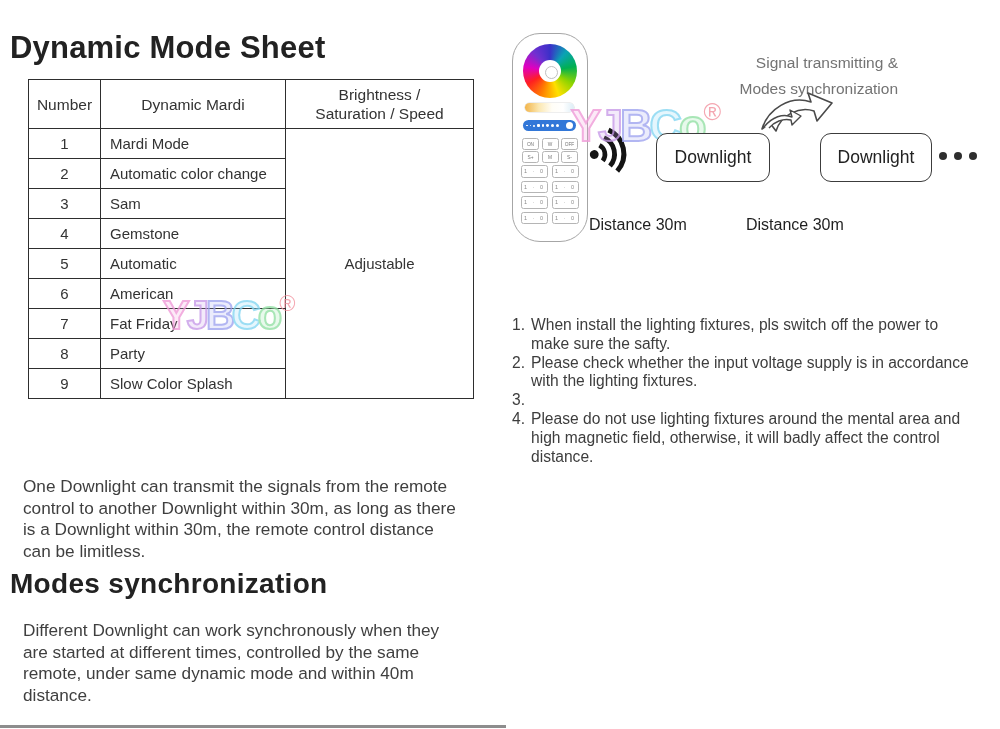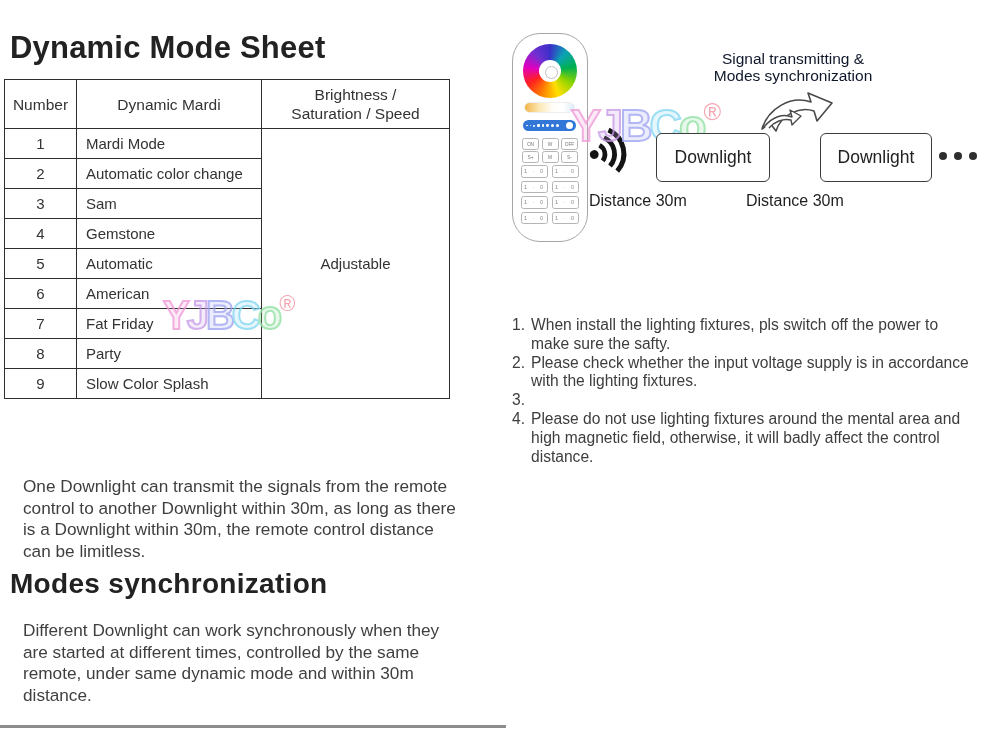--- a/index.html
+++ b/index.html
@@ -2,21 +2,21 @@
 <html><head>
 <meta charset="utf-8">
 <style>
   html,body{margin:0;padding:0;background:#fff;}
   .page{position:relative;width:1000px;height:729px;background:#fff;overflow:hidden;
         font-family:"Liberation Sans", sans-serif;color:#3a3a3a;}
   .abs{position:absolute;}
 
   
   h1.title{left:10px;top:30px;margin:0;font-size:31px;font-weight:700;color:#222;letter-spacing:0.2px;}
-  table.modes{left:4px;top:79px;border-collapse:collapse;table-layout:fixed;width:445px;}
+  table.modes{left:28px;top:79px;border-collapse:collapse;table-layout:fixed;width:445px;}
   table.modes td, table.modes th{border:1.6px solid #2e2e2e;font-weight:400;color:#333;}
   table.modes th{font-size:15.5px;height:46px;text-align:center;white-space:pre-line;line-height:19px;}
   table.modes td{font-size:15px;height:27px;}
   td.c-num{text-align:center;}
   td.c-mode{text-align:left;padding-left:9px;}
   td.c-adj{text-align:center;font-size:16px;}
   col.c1{width:72px;} col.c2{width:185px;} col.c3{width:188px;}
 
   h2.sec{margin:0;font-size:28px;font-weight:700;color:#222;letter-spacing:0.3px;}
   p.body{margin:13px;font-size:17.2px;line-height:21.6px;color:#3f3f3f;white-space:pre-line;}
@@ -45,29 +45,29 @@
   .btnrow{position:absolute;left:9px;width:56px;display:flex;justify-content:space-between;}
   .btnrow .b{width:15px;height:10px;border:0.8px solid #b5b5b5;border-radius:2.5px;font-size:4.8px;color:#777;
              display:flex;align-items:center;justify-content:center;background:#fff;}
   .r1{top:104px;} .r2{top:117px;}
   .zones{position:absolute;left:8px;top:131px;width:58px;display:grid;grid-template-columns:1fr 1fr;gap:3px 4px;}
   .zones .z{height:10.5px;border:0.8px solid #b5b5b5;border-radius:2.5px;font-size:5.5px;letter-spacing:2px;color:#8a8a8a;
             display:flex;align-items:center;justify-content:center;background:#fff;}
 
   
   .wifi{left:586px;top:122px;}
-  .caption{left:688px;top:50px;width:210px;text-align:center;font-size:15.5px;line-height:17px;color:#0f172a;white-space:pre-line;}
+  .caption{left:688px;top:50px;width:210px;text-align:right;font-size:15.5px;line-height:26px;color:#737373;white-space:pre-line;}
   .arrow{left:754px;top:89px;}
-  .dl-box{height:49px;border:1.5px solid #3c3c3c;border-radius:6px;background:#fff;
+  .dl-box{height:49px;border:1.5px solid #3c3c3c;border-radius:11px;background:#fff;
           display:flex;align-items:center;justify-content:center;font-size:17.5px;color:#222;box-sizing:border-box;}
   .dl1{left:656px;top:133px;width:114px;}
   .dl2{left:820px;top:133px;width:112px;}
   .more{left:939px;top:152px;display:flex;gap:7px;}
   .more i{width:8px;height:8px;border-radius:50%;background:#2e2e2e;}
-  .dist{font-size:16px;color:#1f1f1f;}
+  .dist{font-size:16px;color:#1f1f1f;margin-top:24px;}
   .dist1{left:589px;top:192px;} .dist2{left:746px;top:192px;}
 
   
   h2.attn{left:511px;top:272px;font-size:28.5px;}
   .attn-list{left:512px;top:316px;width:482px;display:flex;flex-direction:column;}
   .att-item{display:flex;font-size:15.6px;line-height:18.8px;color:#3d3d3d;}
   .att-num{flex:0 0 19px;}
   .att-text{white-space:pre-line;}
 </style>
 </head>
@@ -142,21 +142,21 @@
     </div>
 
   <p class="abs body" style="left:10px;top:463px;width:460px;">One Downlight can transmit the signals from the remote
 control to another Downlight within 30m, as long as there
 is a Downlight within 30m, the remote control distance
 can be limitless.</p>
 
   <h2 class="abs sec" style="left:10px;top:568px;">Modes synchronization</h2>
   <p class="abs body" style="left:10px;top:607px;width:460px;">Different Downlight can work synchronously when they
 are started at different times, controlled by the same
-remote, under same dynamic mode and within 30m
+remote, under same dynamic mode and within 40m
 distance.</p>
 
   <div class="abs rule"></div>
 
   <div class="abs remote">
     <div class="wheel">
       <span class="hub"></span>
       <span class="pick"></span>
     </div>
     <div class="cctbar"></div>

